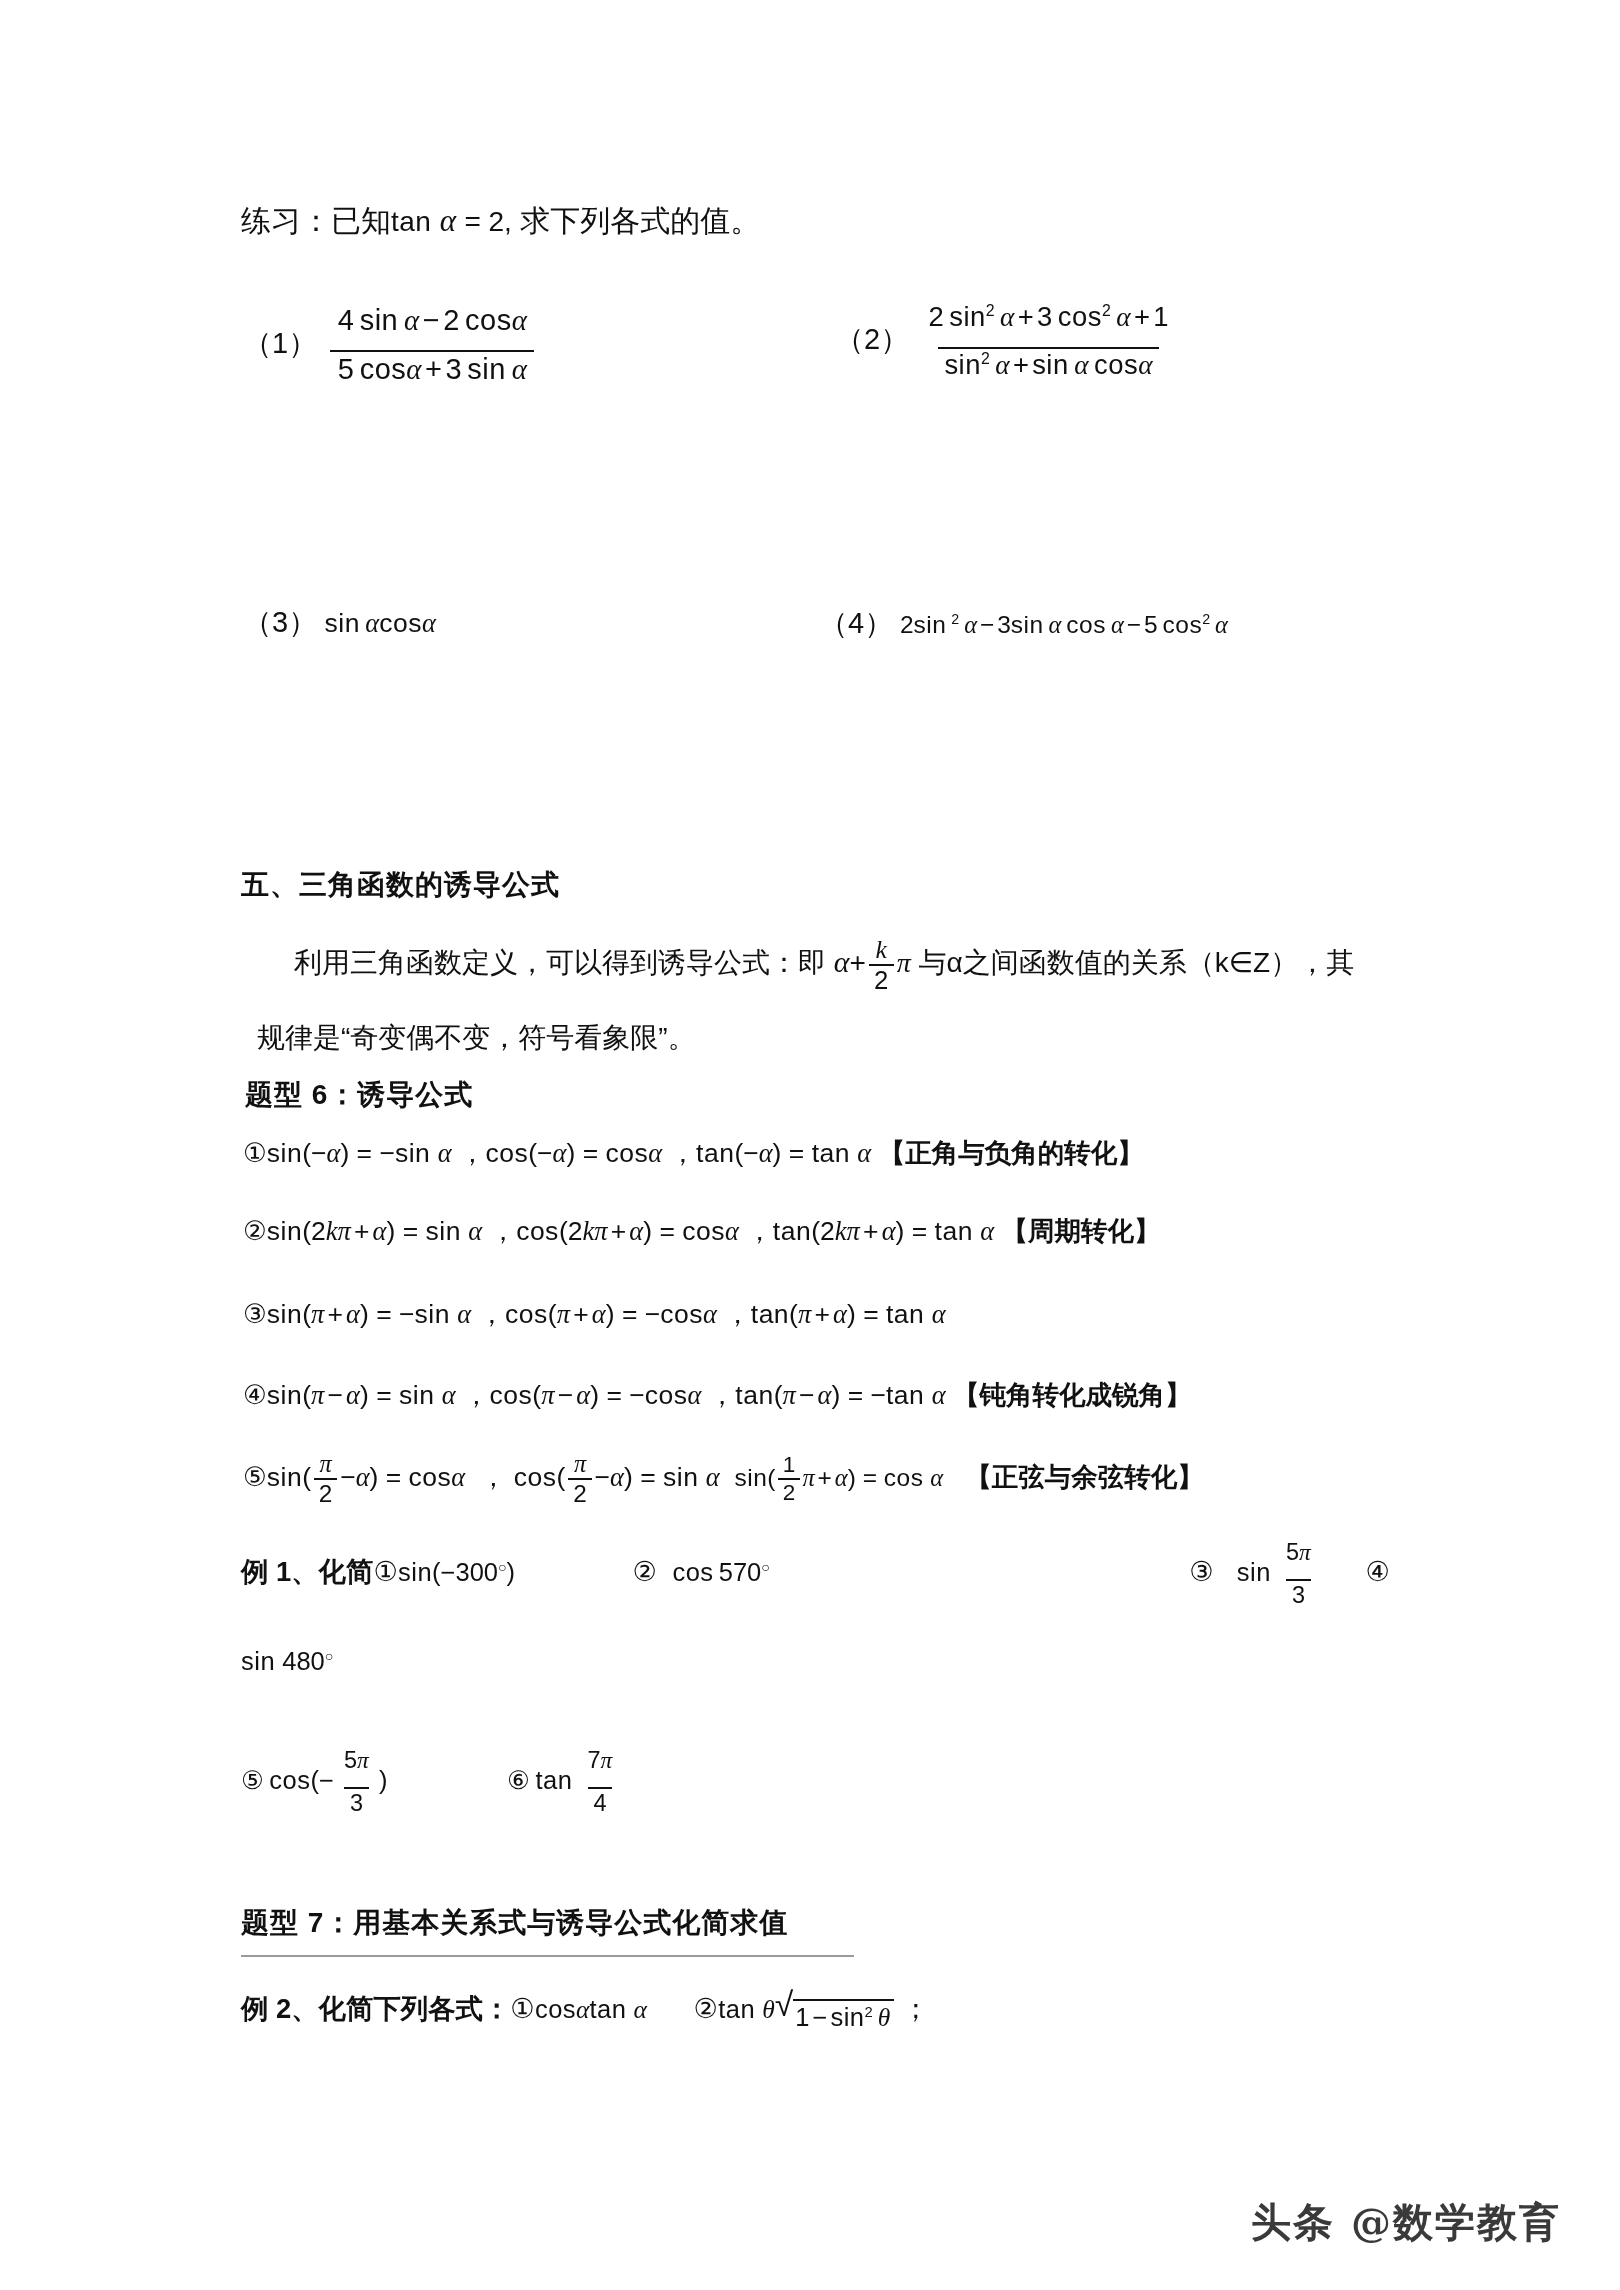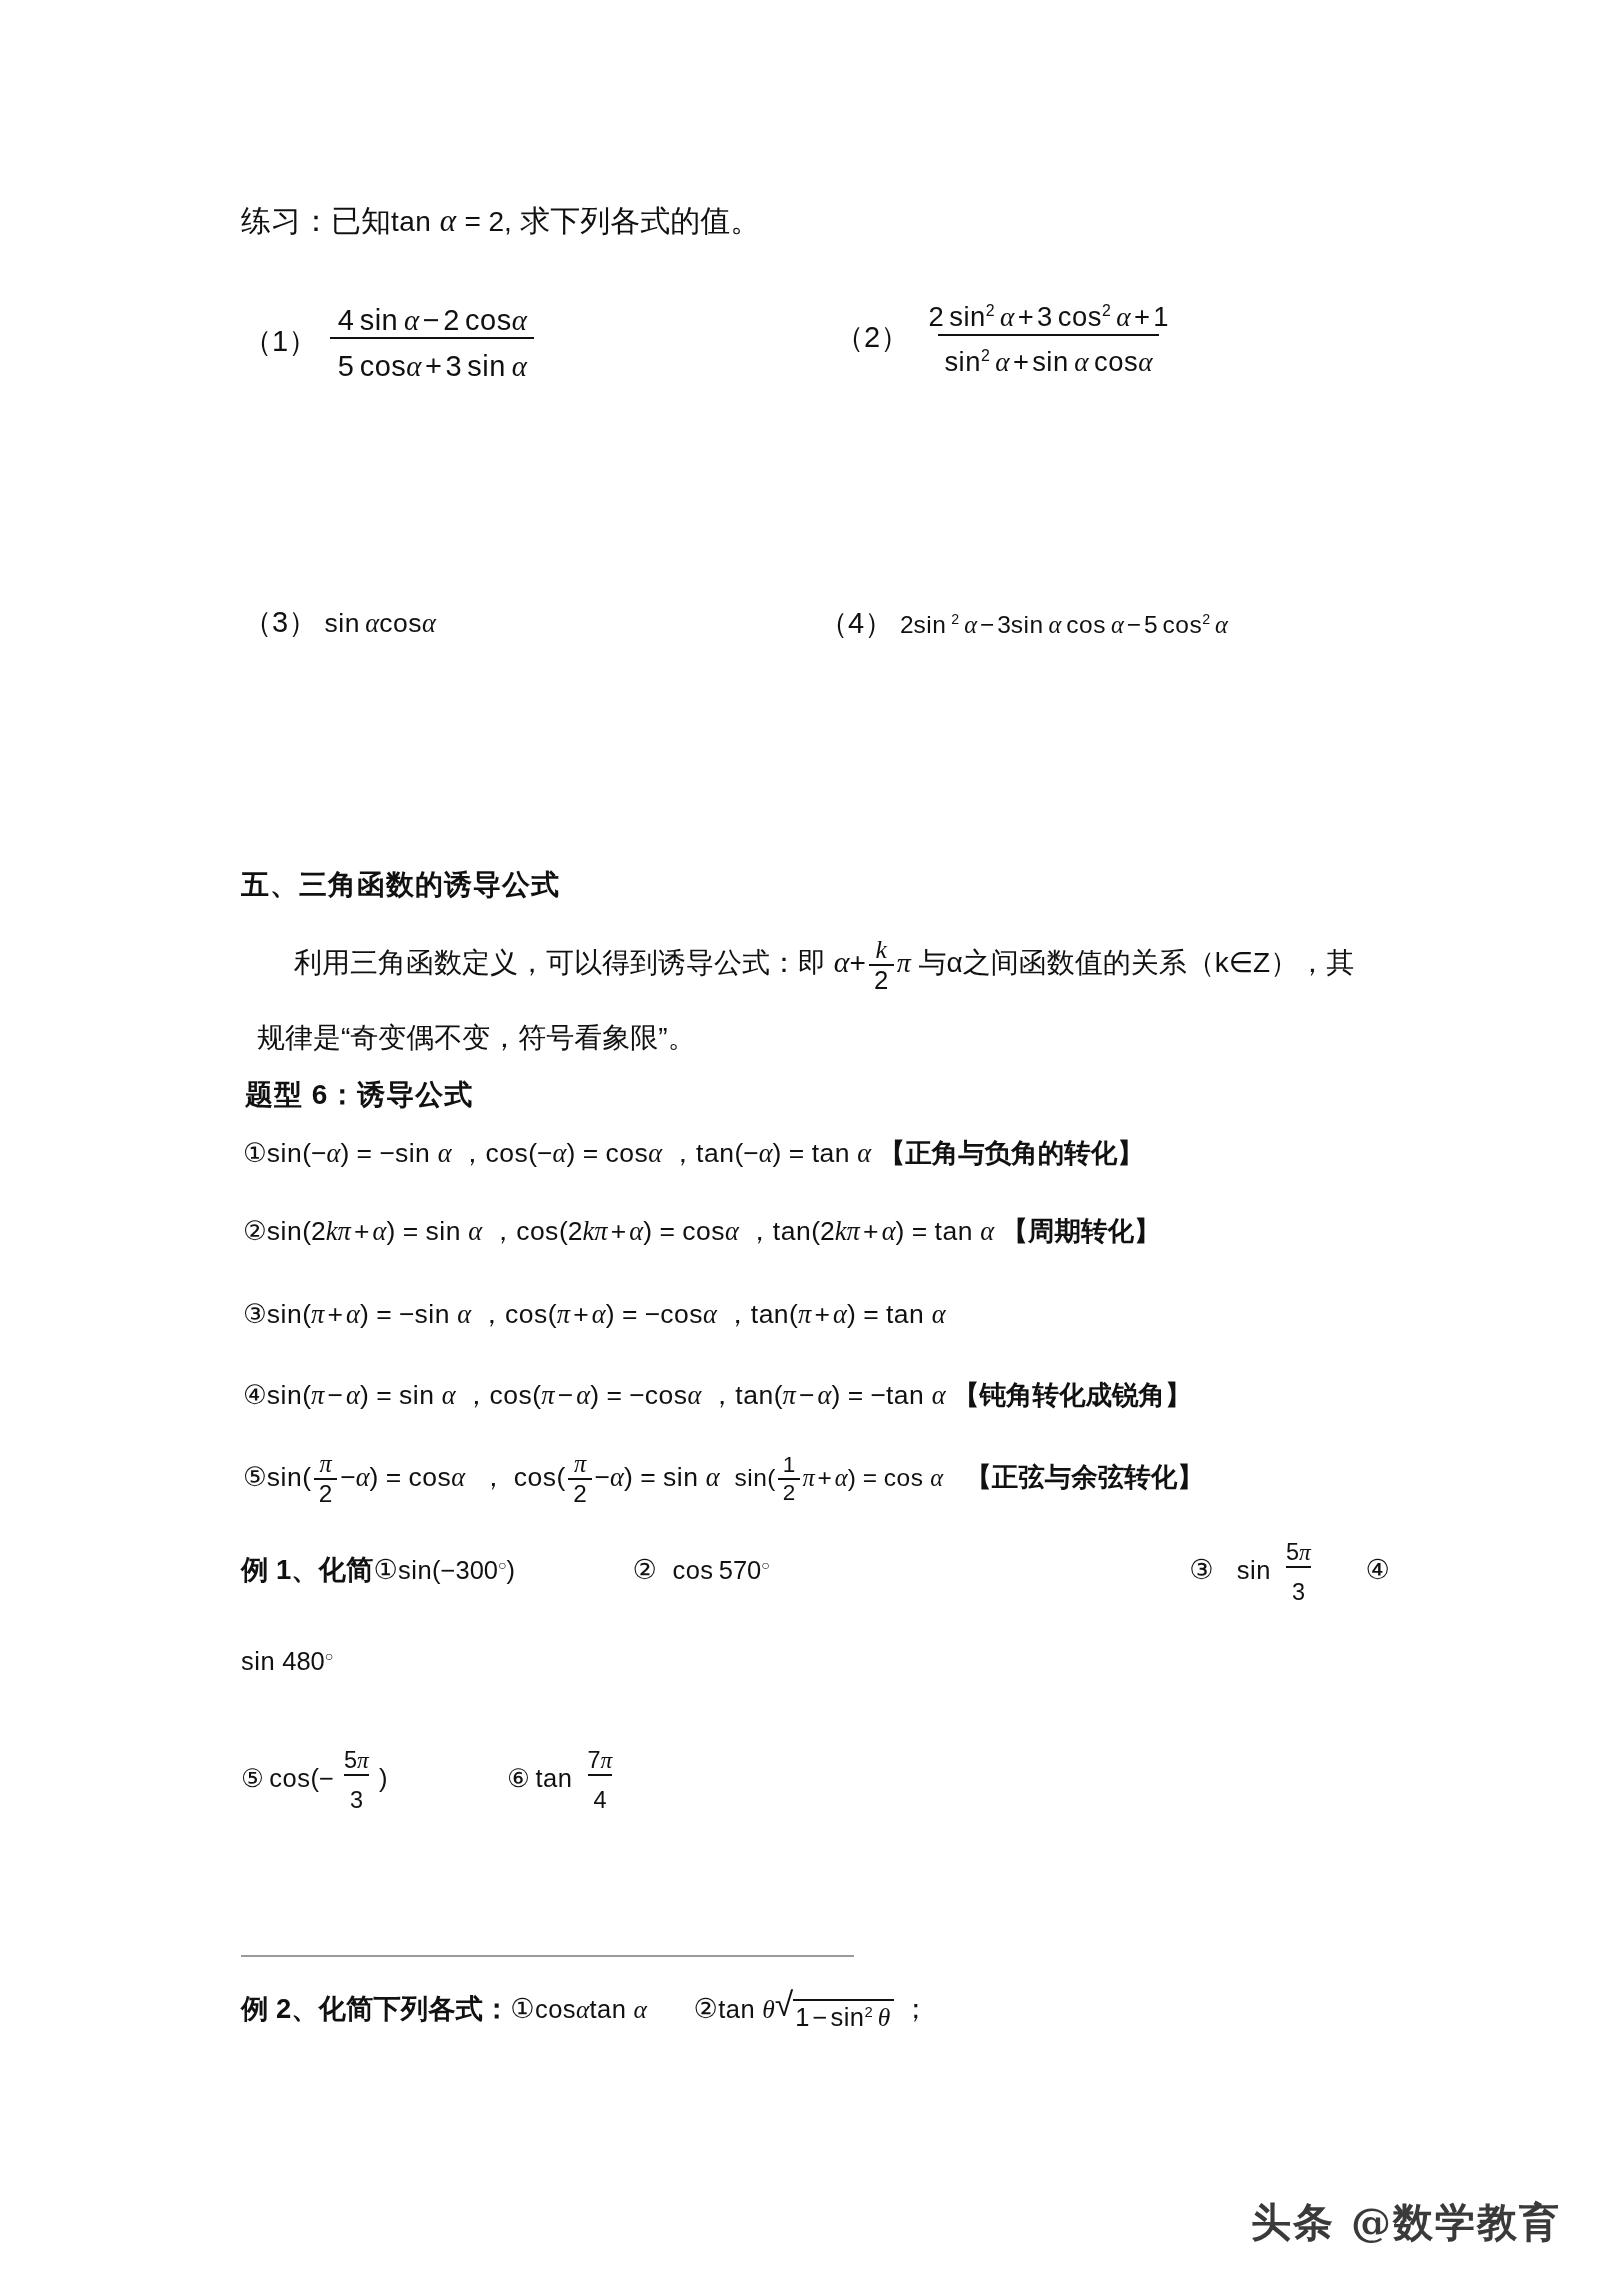--- a/index.html
+++ b/index.html
@@ -19,21 +19,21 @@
   .fn { font-family:"Liberation Sans","DejaVu Sans",sans-serif; letter-spacing:0.5px; }
   .var { font-family:"Liberation Serif","DejaVu Serif",serif; font-style:italic; }
   .sup { font-size:.58em; vertical-align:super; font-family:"Liberation Sans",sans-serif; }
   .deg { font-size:.55em; vertical-align:super; }
   .op { padding:0 .12em; }
 
   
   .frac{ display:inline-flex; flex-direction:column; align-items:center;
          vertical-align:middle; margin:0 .18em; line-height:1.12; }
   .frac .num{ padding:0 .25em 1px .25em; }
-  .frac .den{ padding:11px .25em 0 .25em; border-top:2px solid #111; }
+  .frac .den{ padding:1px .25em 0 .25em; border-top:2px solid #111;margin-top:13px; }
   .frac.sm{ font-size:.92em; }
 
   
   .ifrac{ display:inline-flex; flex-direction:column; align-items:center;
           vertical-align:middle; margin:0 .12em; line-height:1.05; font-size:.92em;}
   .ifrac .num{ padding:0 .2em 1px .2em; }
   .ifrac .den{ padding:1px .2em 0 .2em; border-top:2px solid #111; }
 
   
   .rad{ display:inline-flex; align-items:stretch; vertical-align:middle; }
@@ -178,20 +178,21 @@
     <span class="circ" style="font-size:25.5px;">⑤</span> <span style="font-size:25.5px;"><span class="fn">cos</span>(<span class="m">−</span><span class="frac sm">
           <span class="num"><span class="m">5</span><span class="var">π</span></span>
           <span class="den m">3</span>
         </span>)</span>
     <span style="display:inline-block;width:112px;"></span><span class="circ" style="font-size:25.5px;">⑥</span> <span style="font-size:25.5px;"><span class="fn">tan</span> <span class="frac sm">
           <span class="num"><span class="m">7</span><span class="var">π</span></span>
           <span class="den m">4</span>
         </span></span>
   </div>
 
+  <div class="tline bold cn" style="left:241px; top:1904px; font-size:28px; letter-spacing:1px;">题型 7：用基本关系式与诱导公式化简求值</div>
   <div class="head-rule" style="left:241px; top:1955px; width:613px; height:2px; background:#9a9a9a;"></div>
 
   <div class="mathrow" style="left:241px; top:1990px; font-size:27.4px;">
     <span class="cn bold">例 2、化简下列各式：</span><span class="circ">①</span><span style="font-size:25.5px;"><span class="fn">cos</span><span class="var">α</span><span class="fn">tan</span> <span class="var">α</span></span>
     <span style="display:inline-block;width:39px;"></span><span class="circ">②</span><span style="font-size:25.5px;"><span class="fn">tan</span> <span class="var">θ</span><span class="rad">
           <span class="sign">√</span>
           <span class="body"><span class="m">1</span><span class="op">−</span><span class="fn">sin</span><span class="sup">2</span> <span class="var">θ</span></span>
         </span></span>
     <span class="cn">；</span>
   </div>

